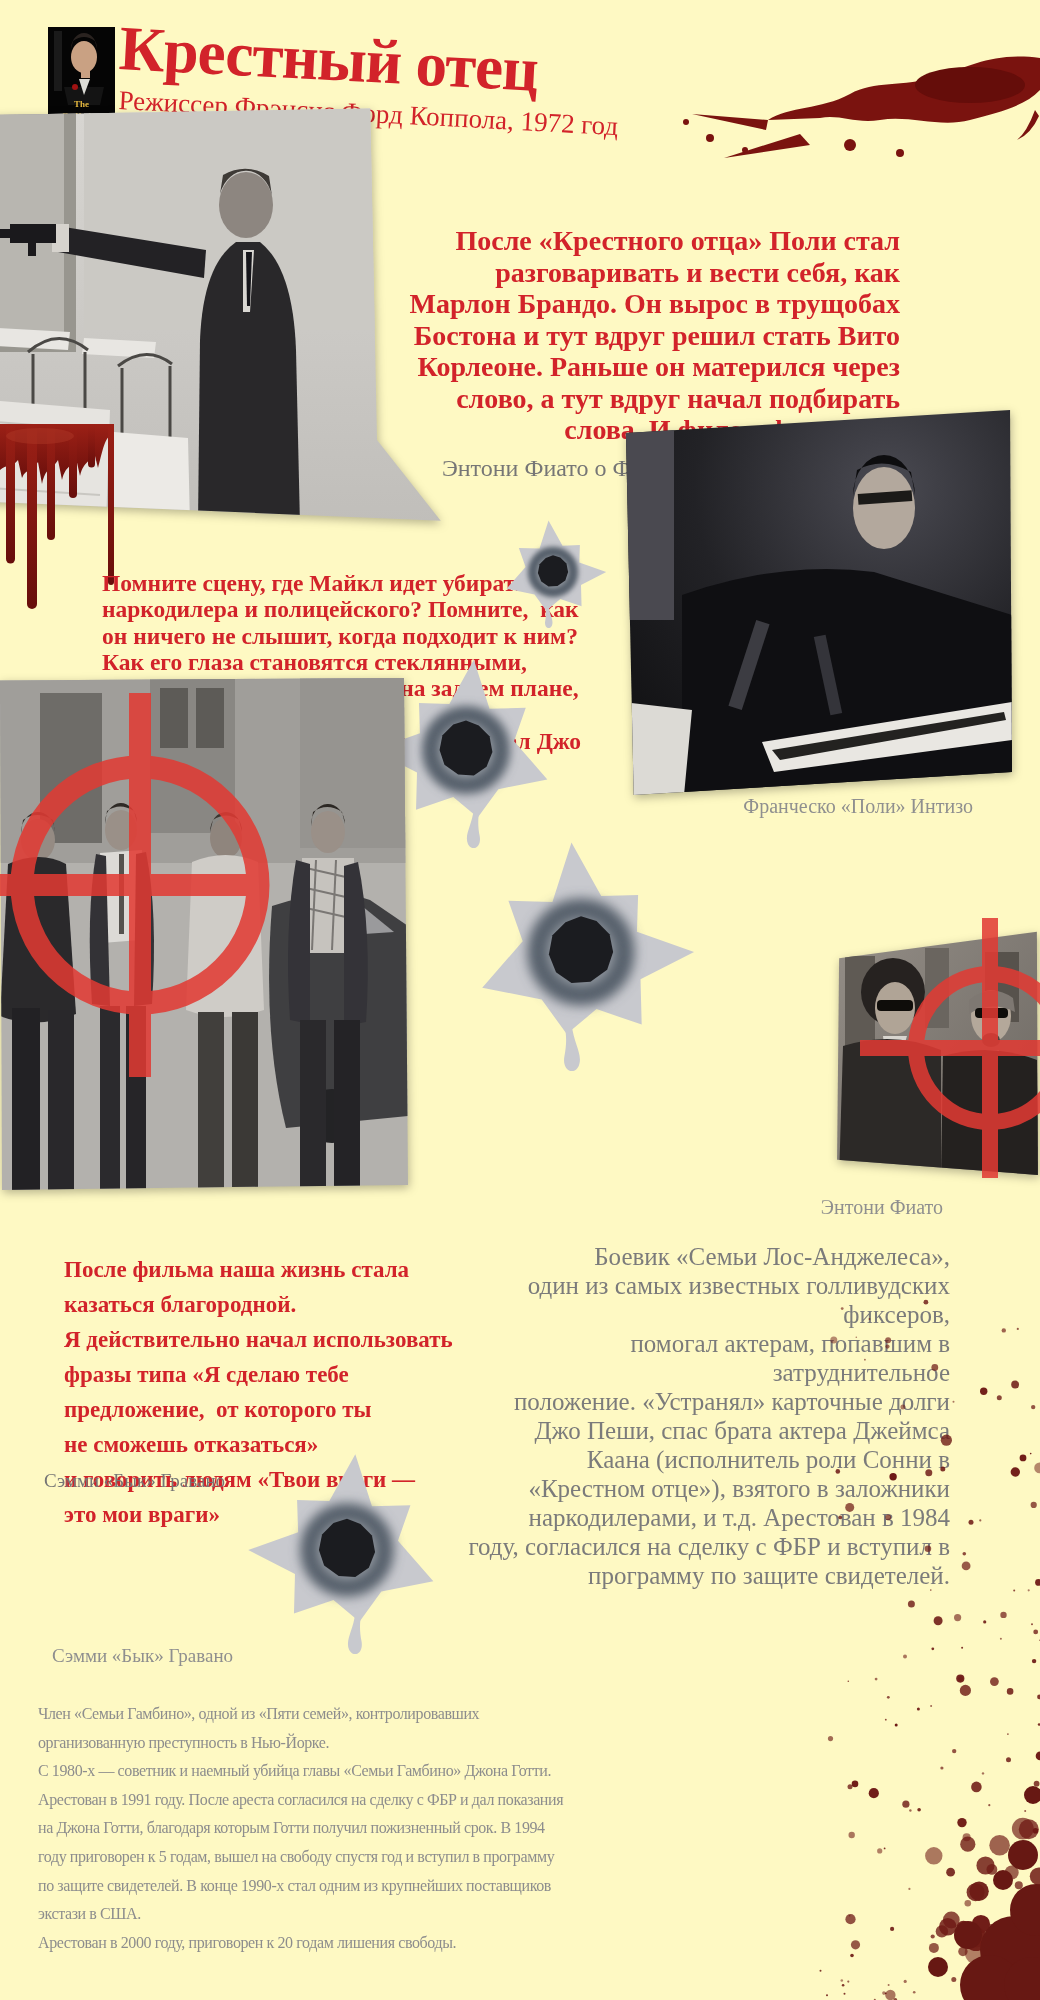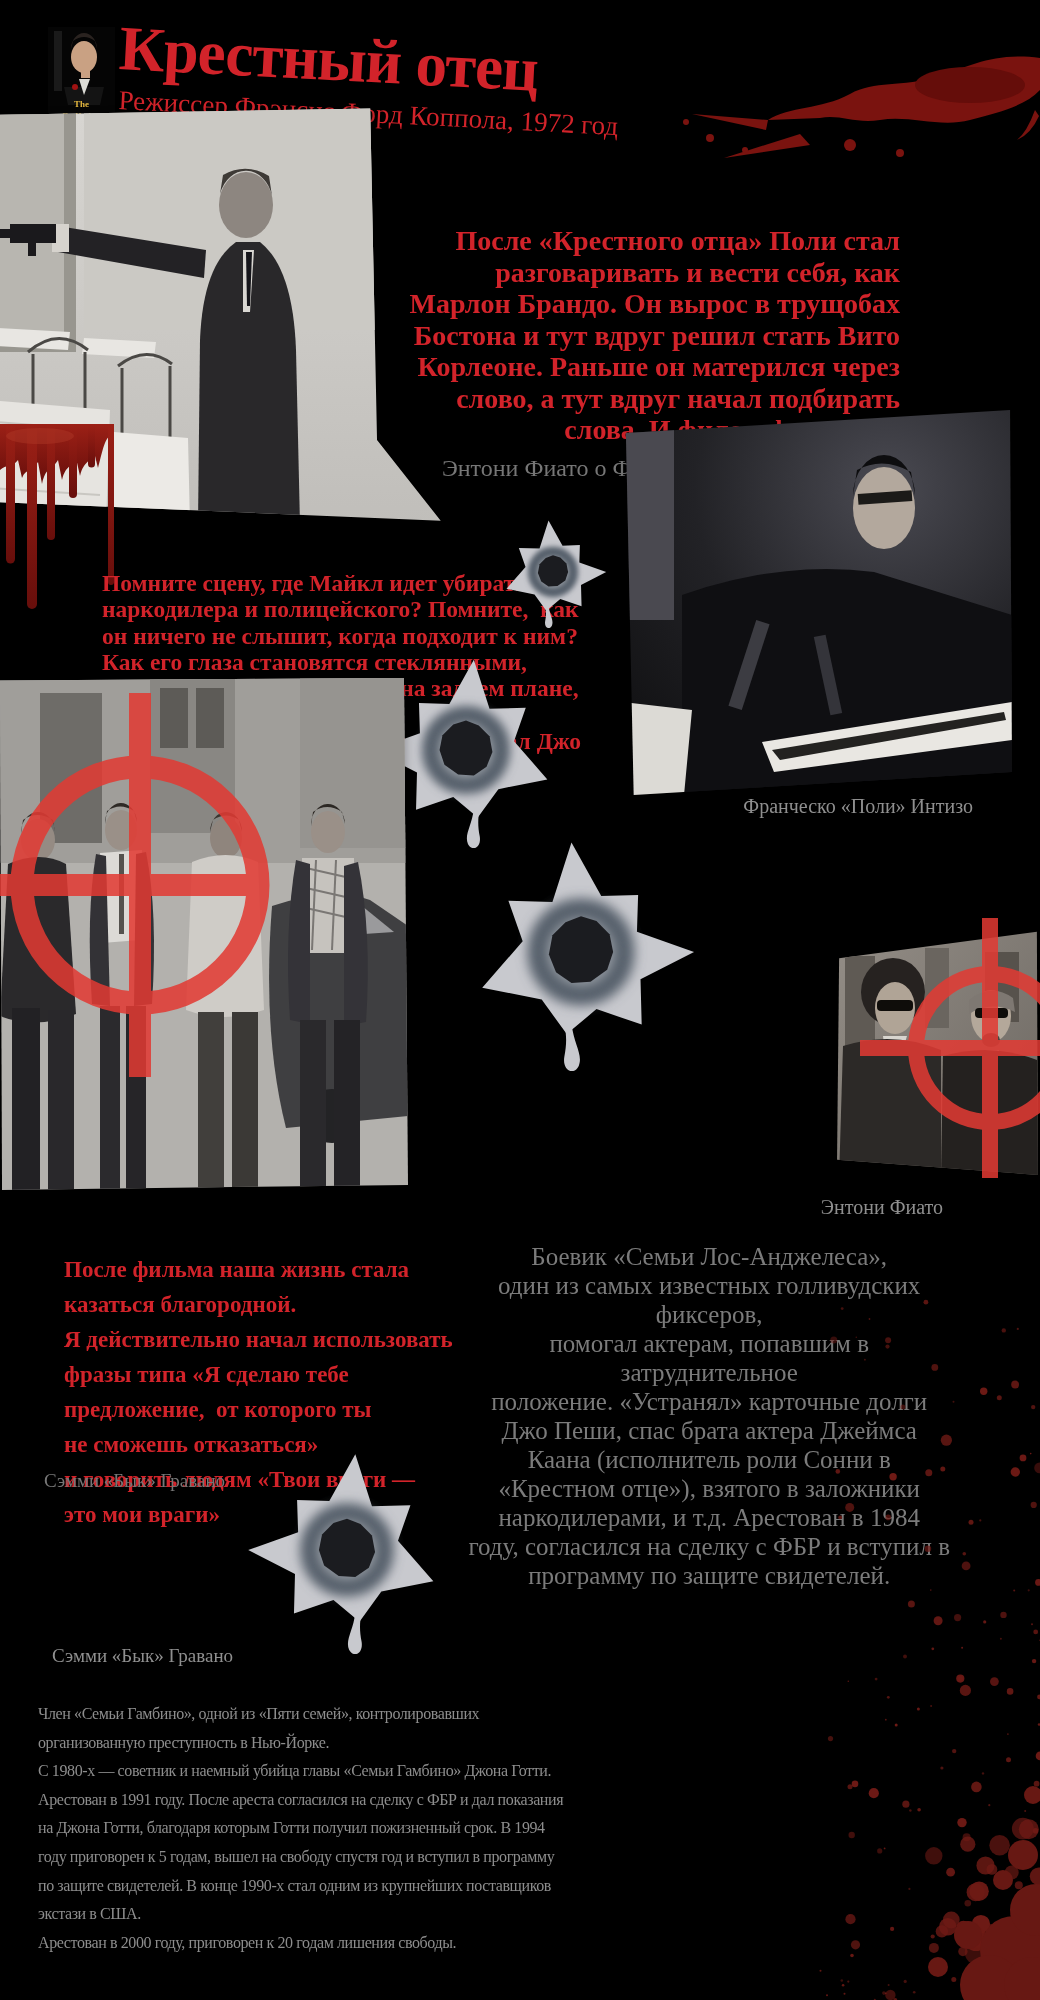--- a/index.html
+++ b/index.html
@@ -1,16 +1,16 @@
 <!DOCTYPE html>
 <html><head>
 <meta charset="utf-8">
 <style>
   html,body{margin:0;padding:0;background:#ffffff;}
-  .canvas{position:relative;width:1040px;height:2000px;background:#000000;overflow:hidden;
+  .canvas{position:relative;width:1040px;height:2000px;background:#fef9c3;overflow:hidden;
           font-family:"Liberation Serif", serif;}
   .abs{position:absolute;}
   .pre{white-space:pre-wrap;}
   .red-quote{color:#d2232a;font-weight:bold;}
   .gray-attr{color:#767676;}
   .gray-bio{color:#7b7b7b;}
   .caption{color:#8f8f8f;}
   .photo{filter:drop-shadow(1px 3px 5px rgba(0,0,0,.28));}
   .photo svg{display:block;width:100%;height:100%;}
   
@@ -21,21 +21,21 @@
   .poster-text{position:absolute;left:0;width:100%;text-align:center;color:#e6b93f;font-weight:bold;line-height:10px;}
   
   .q1{font-size:28px;line-height:31.5px;text-align:right;}
   .q2{font-size:23.5px;line-height:26.3px;}
   .q3{font-size:23px;line-height:35px;margin-left:16px;}
   .attr-big{font-size:24px;}
   .attr-small{font-size:19px;}
   .cap{font-size:20px;}
   .cap-small{font-size:19px;}
   .bio-right{font-size:26px;line-height:33px;text-align:right;}
-  .bio-right2{font-size:25px;line-height:29px;text-align:center;margin-left:32px;}
+  .bio-right2{font-size:25px;line-height:29px;text-align:right;margin-left:32px;}
   .bio-bottom{font-size:16px;line-height:28.6px;letter-spacing:-0.4px;color:#8d8d8d;}
 </style>
 </head>
 <body>
 
 <div class="canvas">
 
   <svg style="position:absolute;width:0;height:0" aria-hidden="true">
     <defs>
       <filter id="bhblur" x="-40%" y="-40%" width="180%" height="180%">

